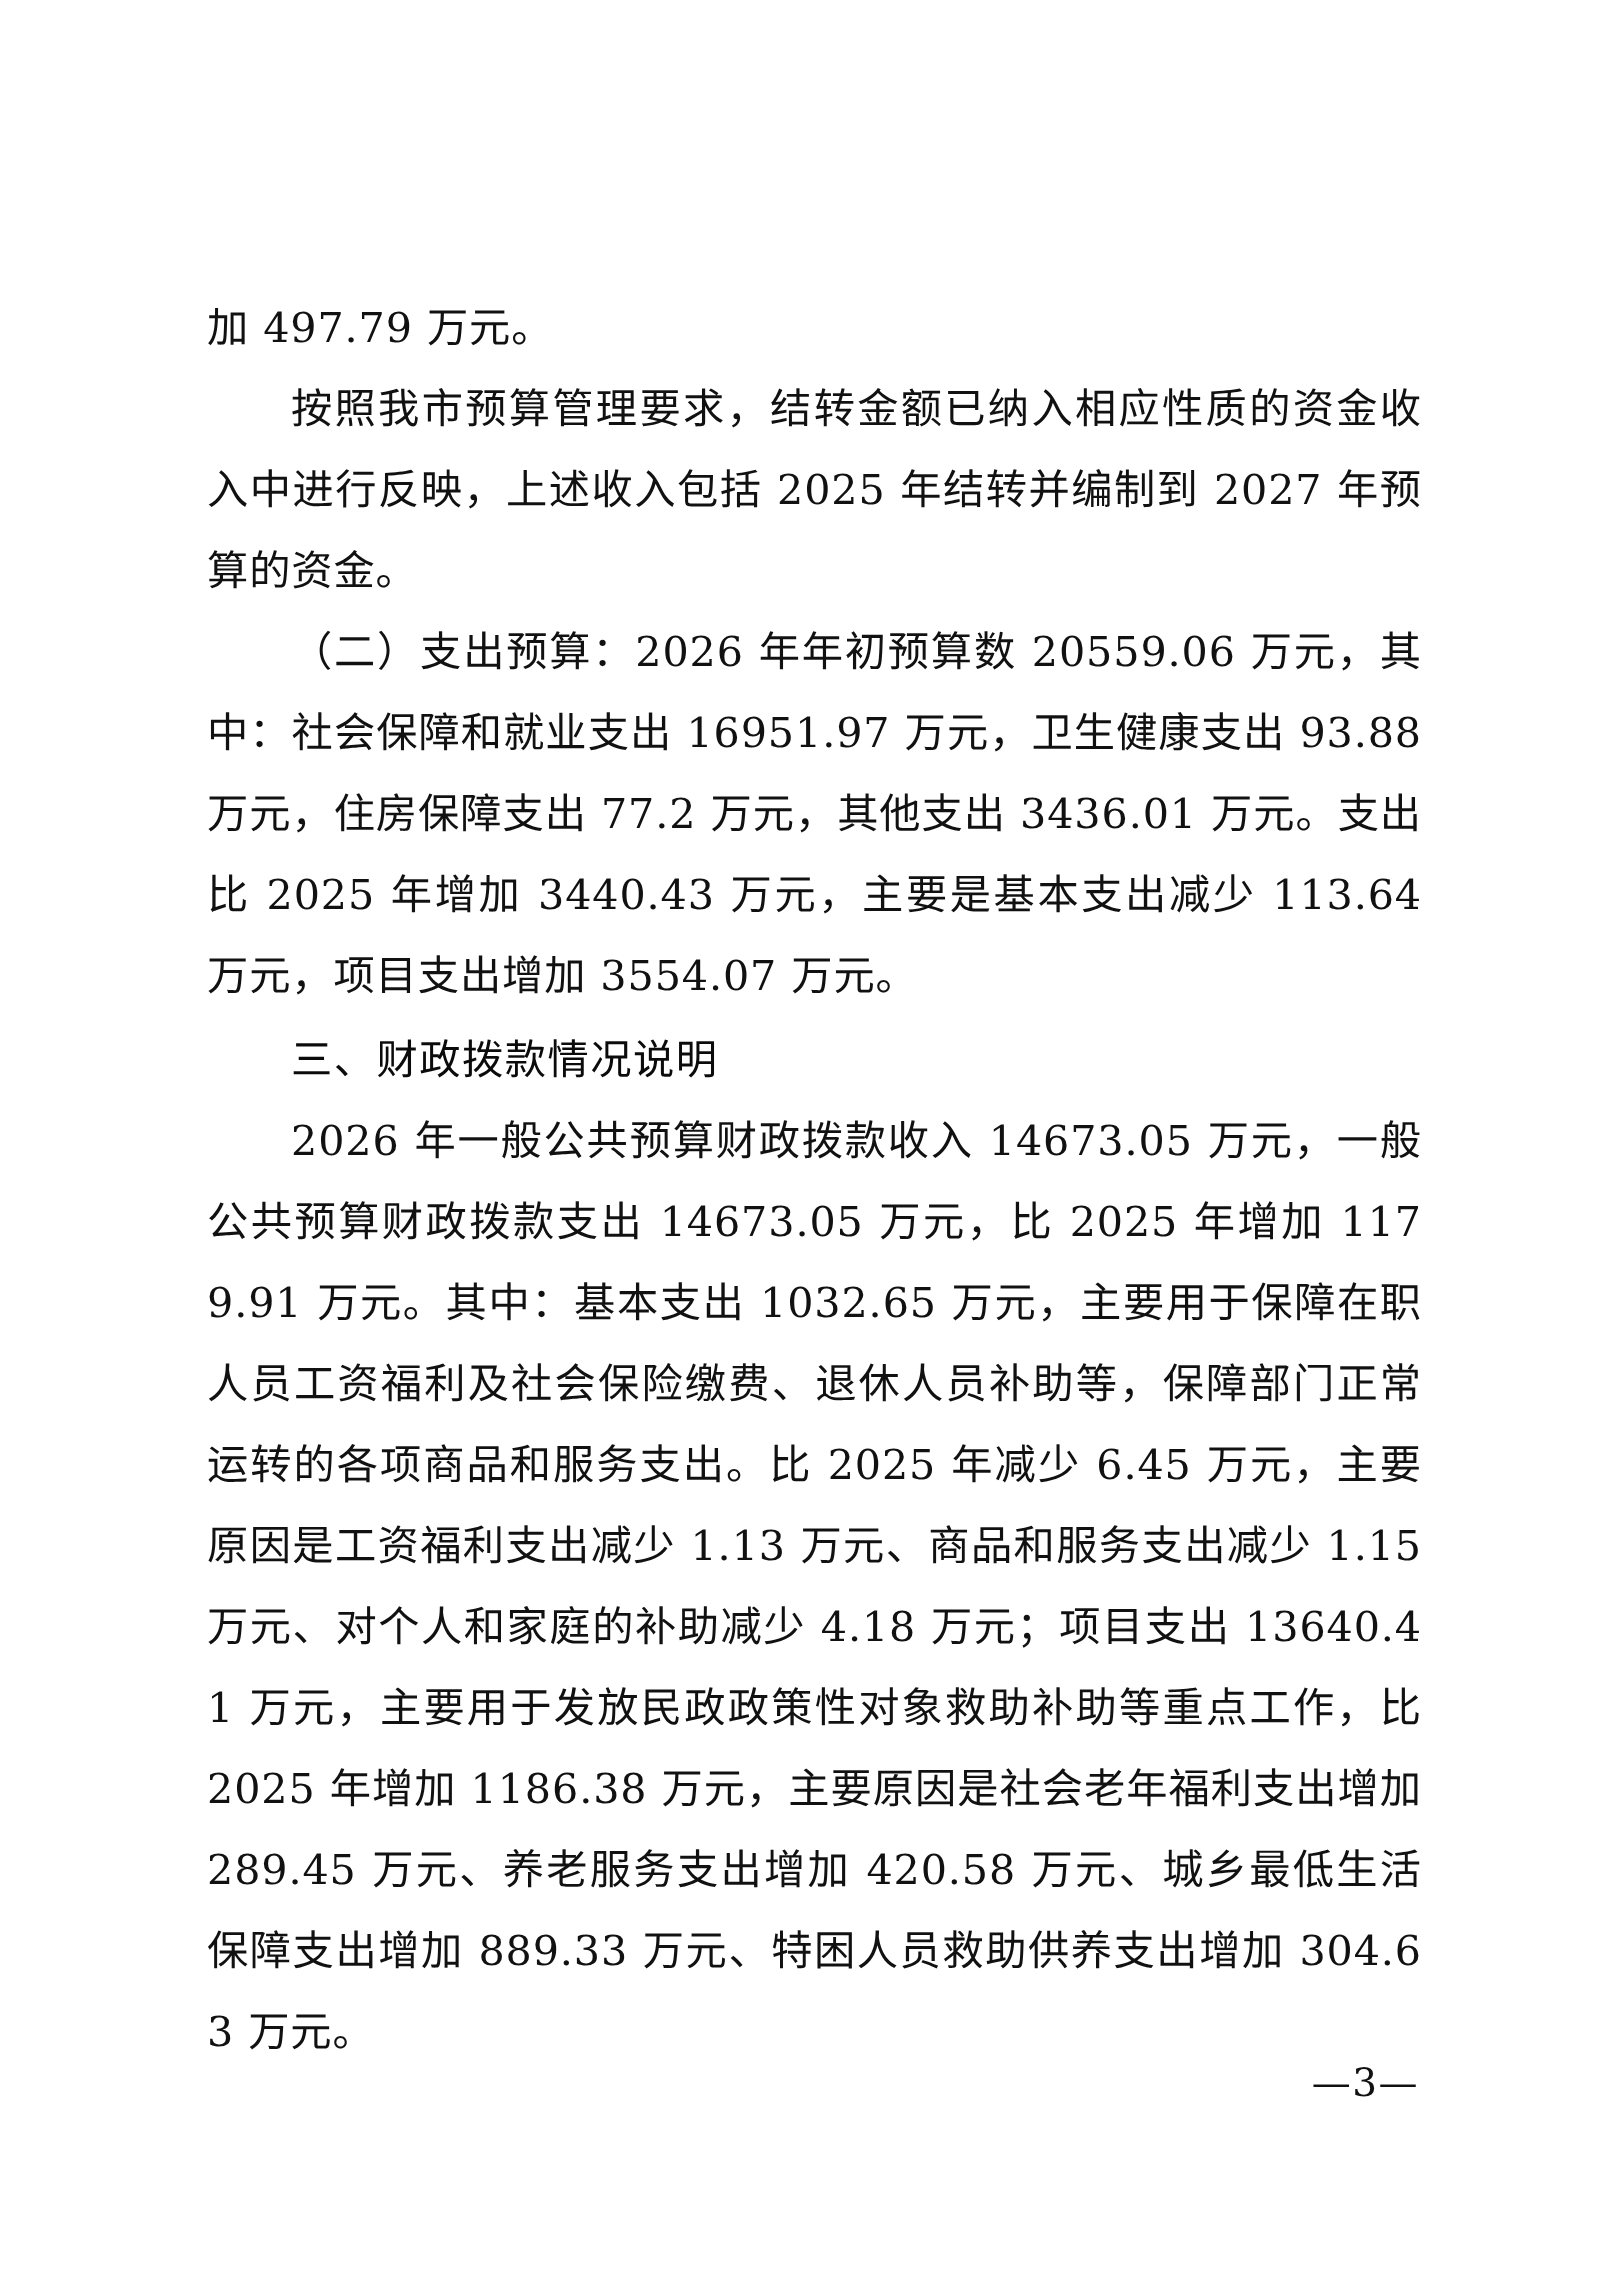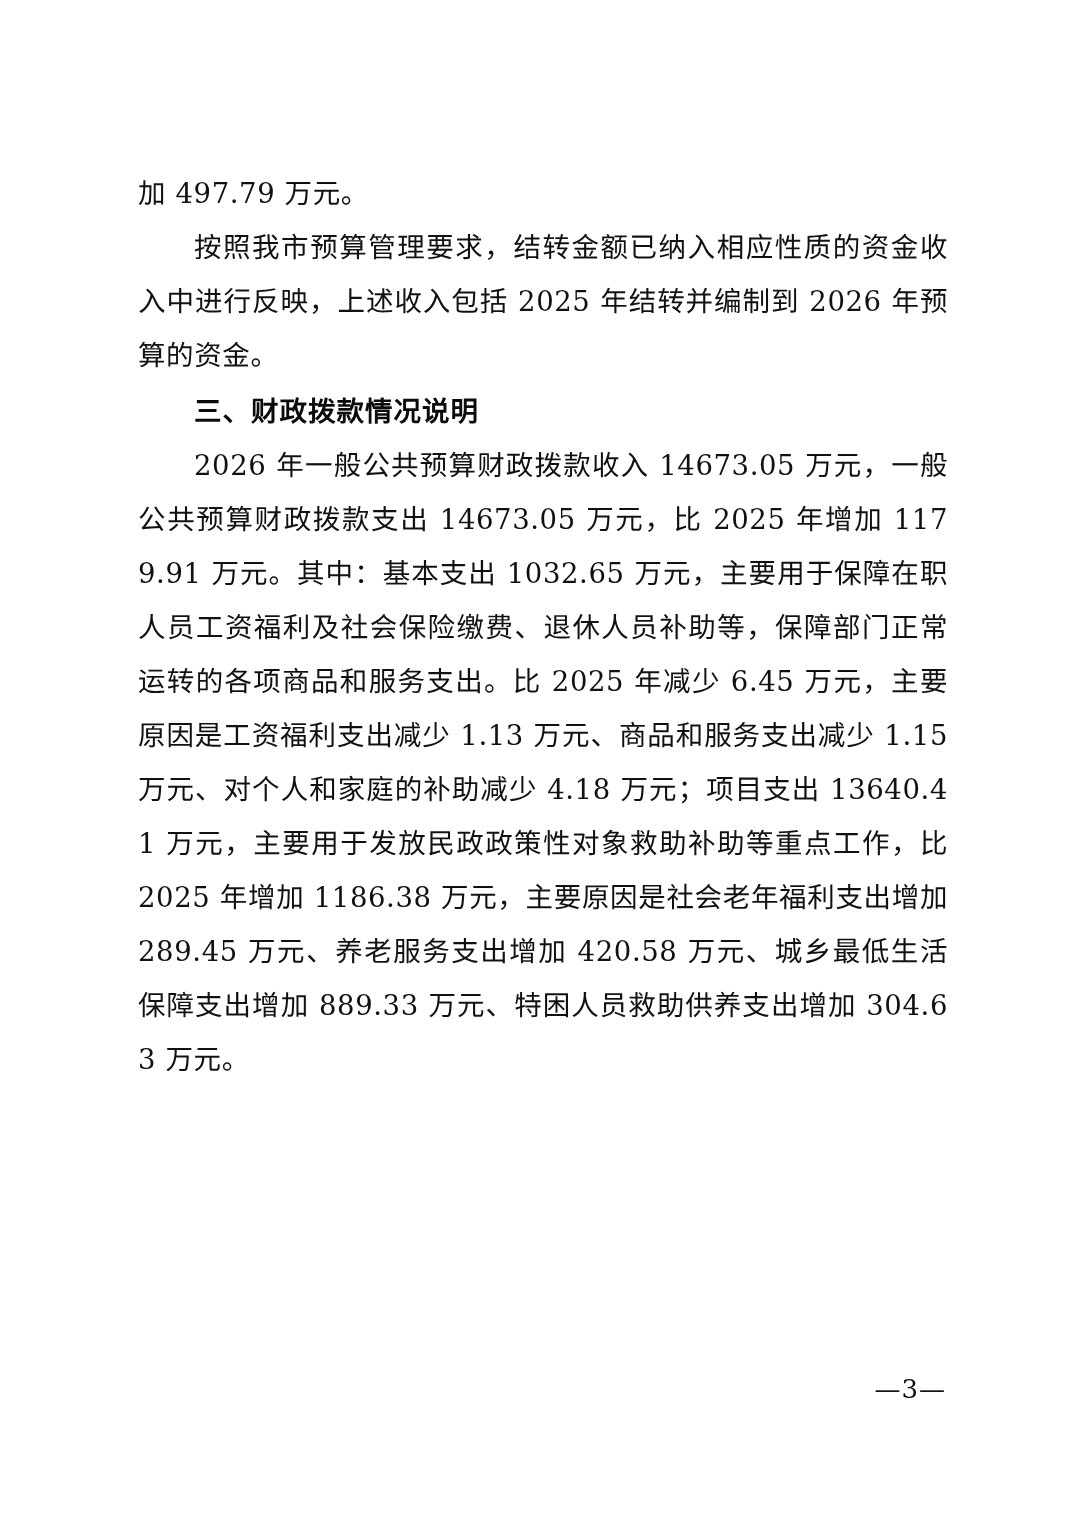--- a/index.html
+++ b/index.html
@@ -13,40 +13,40 @@
     width: 1074px;
     height: 1520px;
     margin: 0 auto;
     background: #ffffff;
     box-sizing: border-box;
     overflow: hidden;
   }
   .content {
     position: absolute;
     left: 138px;
-    top: 166px;
+    top: 192px;
     width: 810px;
   }
   .para {
     font-family: "DejaVu Serif", "Liberation Serif", serif;
     font-size: 27.5px;
     line-height: 54px;
     color: #111111;
     text-align: justify;
     text-justify: inter-ideograph;
     letter-spacing: 0.6px;
     margin: 0 0 0 0;
     word-break: break-all;
   }
   .para.indent {
     text-indent: 56px;
   }
   .heading {
     font-family: "DejaVu Sans", "Liberation Sans", sans-serif;
-    font-weight: bold;
+    font-weight: normal;
     font-size: 27.5px;
     line-height: 54px;
     color: #0b0b0b;
     text-indent: 56px;
     letter-spacing: 1px;
     margin: 0;
   }
   .gap-sm { height: 2px; }
   .page-number {
     position: absolute;
@@ -59,22 +59,23 @@
   }
 </style>
 </head>
 <body>
 
 <div class="page">
   <div class="content">
 
     <p class="para">加 497.79 万元。</p>
 
-    <p class="para indent">按照我市预算管理要求，结转金额已纳入相应性质的资金收入中进行反映，上述收入包括 2025 年结转并编制到 2026 年预算的资金。</p>
+    <p class="para indent">按照我市预算管理要求，结转金额已纳入相应性质的资金收入中进行反映，上述收入包括 2025 年结转并编制到 2027 年预算的资金。</p>
 
+    <p class="para indent">（二）支出预算：2026 年年初预算数 20559.06 万元，其中：社会保障和就业支出 16951.97 万元，卫生健康支出 93.88 万元，住房保障支出 77.2 万元，其他支出 3436.01 万元。支出比 2025 年增加 3440.43 万元，主要是基本支出减少 113.64 万元，项目支出增加 3554.07 万元。</p>
 
     <div class="gap-sm"></div>
 
     <h2 class="heading">三、财政拨款情况说明</h2>
 
     <p class="para indent">2026 年一般公共预算财政拨款收入 14673.05 万元，一般公共预算财政拨款支出 14673.05 万元，比 2025 年增加 1179.91 万元。其中：基本支出 1032.65 万元，主要用于保障在职人员工资福利及社会保险缴费、退休人员补助等，保障部门正常运转的各项商品和服务支出。比 2025 年减少 6.45 万元，主要原因是工资福利支出减少 1.13 万元、商品和服务支出减少 1.15 万元、对个人和家庭的补助减少 4.18 万元；项目支出 13640.41 万元，主要用于发放民政政策性对象救助补助等重点工作，比 2025 年增加 1186.38 万元，主要原因是社会老年福利支出增加 289.45 万元、养老服务支出增加 420.58 万元、城乡最低生活保障支出增加 889.33 万元、特困人员救助供养支出增加 304.63 万元。</p>
 
 
   </div>
 

